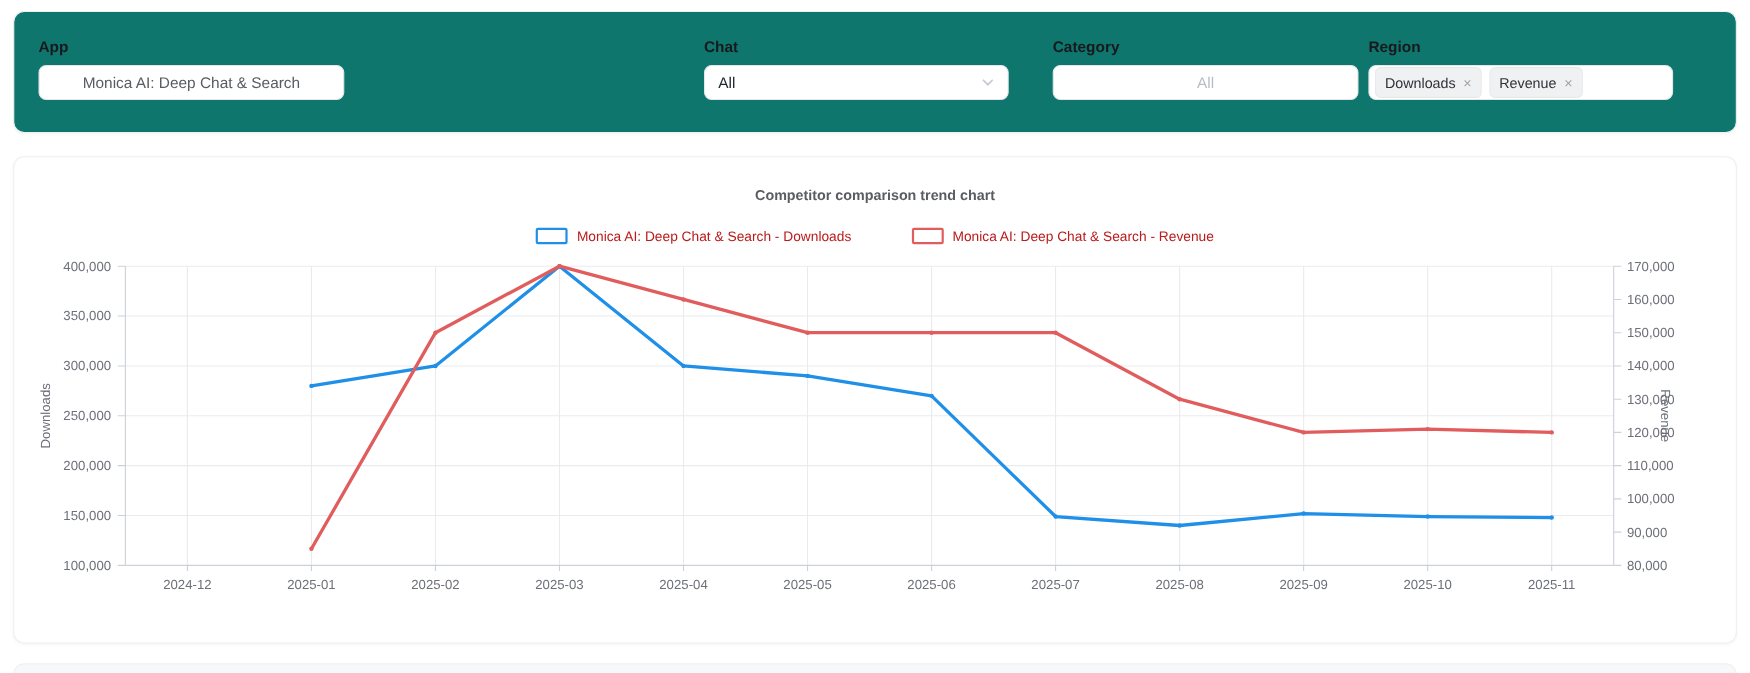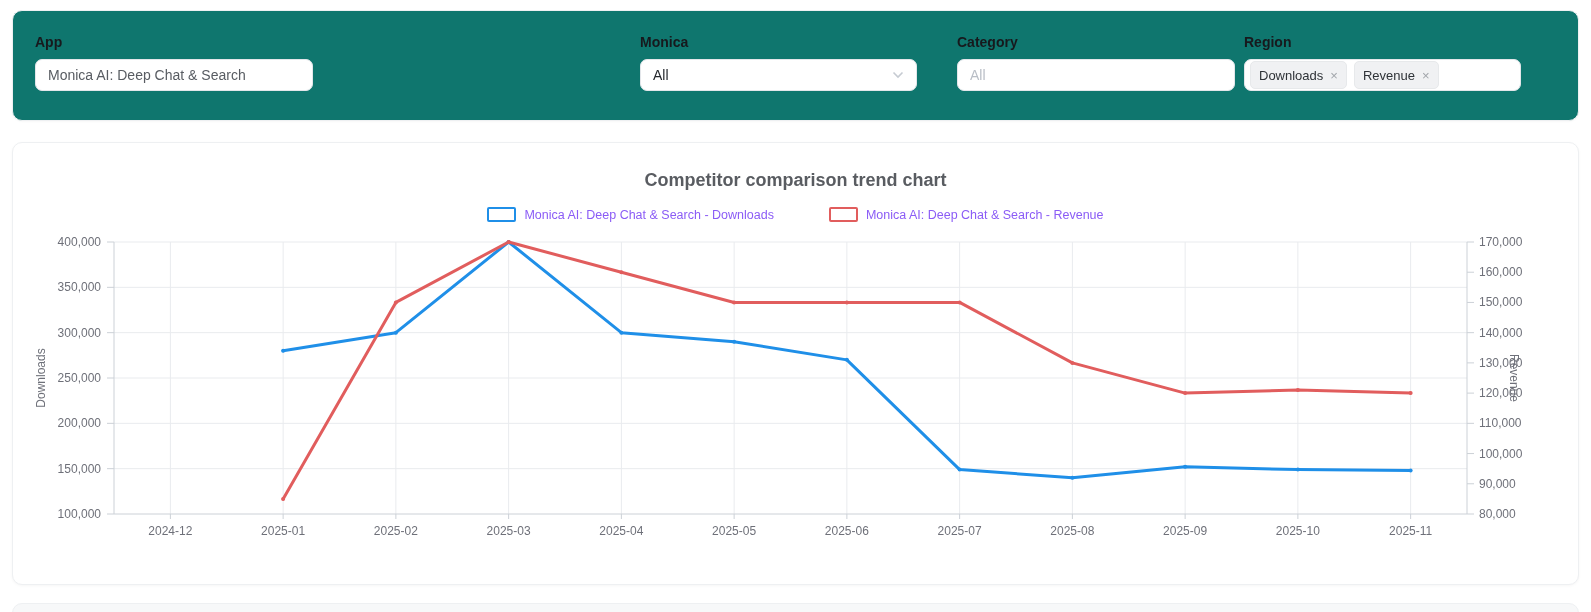--- a/index.html
+++ b/index.html
@@ -12,21 +12,21 @@
     background:#0f766e; border:1px solid #eef0f2; border-radius:10px;
     box-shadow:0 1px 2px rgba(0,0,0,0.03);
   }
   .fgroup{position:absolute; top:0; height:100%;}
   .fgroup .flabel{
     position:absolute; top:23px; left:0; font-size:14px; font-weight:700; color:#17191d;
   }
   .fcontrol{
     position:absolute; top:48px; left:0; height:32px; width:100%;
     background:#fff; border:1px solid #e3e6ea; border-radius:7px;
-    box-sizing:border-box; font-size:14px;
+    box-sizing:border-box; font-size:14px;text-align:center;
   }
   input.fcontrol{padding:0 12px; color:#585c62; outline:none;}
   input.fcontrol::placeholder{color:#b9bec6;}
   .fselect{display:flex; align-items:center; justify-content:space-between; padding:0 12px; cursor:pointer;}
   .fselect .sel-value{color:#24282d; font-weight:500;}
   .chevron{display:flex; align-items:center;}
   .ftags{display:flex; align-items:center; gap:7px; padding:0 5px;}
   .tag{
     display:flex; align-items:center; gap:7px; background:#f0f1f3; border:1px solid #e7e9eb;
     border-radius:5px; padding:2px 8px; font-size:13px; color:#2e3237; height:22px;
@@ -34,32 +34,32 @@
   .tag .tag-close{color:#a0a4a9; font-size:13px; cursor:pointer; line-height:1;}
 
   
   .chart-card{
     position:absolute; left:12px; top:142px; width:1565px; height:441px;
     background:#fff; border:1px solid #eef0f2; border-radius:10px;
     box-shadow:0 1px 3px rgba(0,0,0,0.04);
   }
   .chart-title{
     position:absolute; top:27px; left:0; width:100%; text-align:center;
-    font-size:18px; font-weight:700; color:#595c61;
+    font-size:13px; font-weight:700; color:#595c61;
   }
   .legend{
     position:absolute; top:64px; left:0; width:100%;
     display:flex; justify-content:center; align-items:center; gap:55px;
   }
   .legend-item{display:flex; align-items:center; gap:8px; cursor:pointer;}
   .legend-marker{
     display:inline-block; width:25px; height:11px; background:#fff;
     border:2px solid #999; border-radius:2px;
   }
-  .legend-label{font-size:12.5px; color:#8b5cf6;}
+  .legend-label{font-size:12.5px; color:#b91c1c;}
   svg.chart-canvas{position:absolute; left:0; top:0;}
   svg.chart-canvas text{font-family:"Liberation Sans", sans-serif;}
   svg.chart-canvas text.tick{fill:#6e7079; font-size:12px;}
 
   
   .bottom-card{
     position:absolute; left:12px; top:603px; width:1565px; height:24px;
     background:#f7f8f9; border:1px solid #eef0f2; border-radius:10px 10px 0 0;
   }
 </style>
@@ -70,21 +70,21 @@
 
   <div class="filter-card">
 
     <div class="fgroup" style="left:22px; width:278px;">
       <div class="flabel">App</div>
       <input class="fcontrol" type="text" value="Monica AI: Deep Chat &amp; Search" style="">
     </div>
 
 
     <div class="fgroup" style="left:627px; width:277px;">
-      <div class="flabel">Monica</div>
+      <div class="flabel">Chat</div>
       <div class="fcontrol fselect">
         <span class="sel-value">All</span>
         <span class="chevron">
           <svg width="12" height="8" viewBox="0 0 12 8">
               <polyline points="1.5,1.5 6,6 10.5,1.5" fill="none" stroke="#c6cbd2" stroke-width="1.6"></polyline>
             </svg>
         </span>
       </div>
     </div>
 

